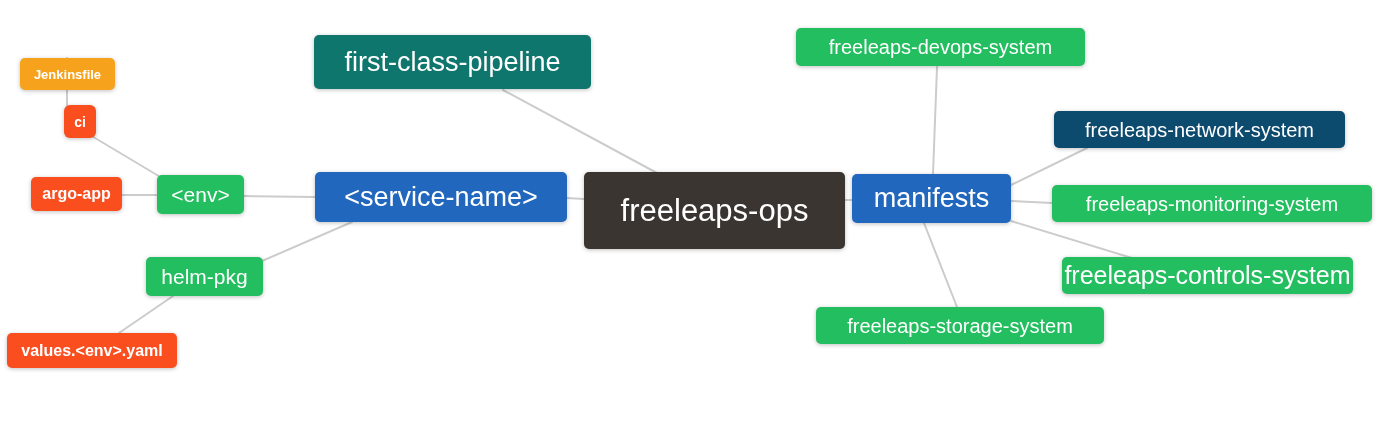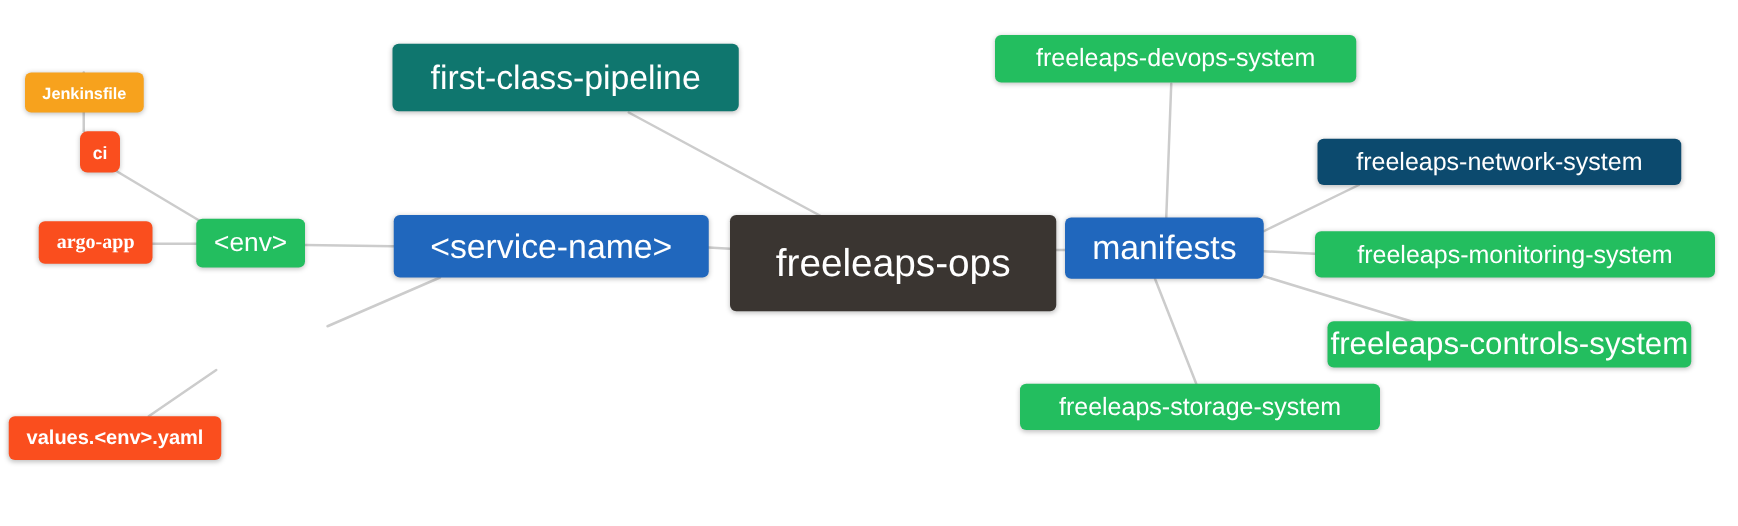--- a/index.html
+++ b/index.html
@@ -60,24 +60,25 @@
     <line class="edge" x1="1011" y1="185" x2="1087" y2="148"></line>
     <line class="edge" x1="1011" y1="201" x2="1052" y2="203"></line>
     <line class="edge" x1="1011" y1="221" x2="1132" y2="258"></line>
     <line class="edge" x1="924" y1="223" x2="957" y2="307"></line>
   </svg>
 
   <div class="node bold" style="left: 20px; top: 26px; width: 95px; height: 32px; font-size: 13px; background-color: rgb(247, 162, 29); margin-top: 32px;">Jenkinsfile</div>
 
   <div class="node bold" style="left: 64px; top: 105px; width: 32px; height: 33px; font-size: 14px; border-radius: 6px; background-color: rgb(250, 78, 30);">ci</div>
 
-  <div class="node bold" style="left: 31px; top: 177px; width: 91px; height: 34px; font-size: 16px; background-color: rgb(250, 78, 30); font-family: Liberation Serif, serif;">argo-app</div>
+  <div class="node bold" style="left: 31px; top: 177px; width: 91px; height: 34px; font-size: 16px; background-color: rgb(250, 78, 30);">argo-app</div>
 
   <div class="node" style="left: 157px; top: 175px; width: 87px; height: 39px; font-size: 21px; background-color: rgb(35, 190, 95);">&lt;env&gt;</div>
 
+  <div class="node" style="left: 146px; top: 257px; width: 117px; height: 39px; font-size: 21px; background-color: rgb(35, 190, 95);">helm-pkg</div>
 
   <div class="node bold" style="left: 7px; top: 333px; width: 170px; height: 35px; font-size: 16px; background-color: rgb(250, 78, 30);">values.&lt;env&gt;.yaml</div>
 
   <div class="node" style="left: 314px; top: 35px; width: 277px; height: 54px; font-size: 27px; background-color: #0f766e;">first-class-pipeline</div>
 
   <div class="node" style="left: 315px; top: 172px; width: 252px; height: 50px; font-size: 27px; background-color: rgb(32, 103, 189);">&lt;service-name&gt;</div>
 
   <div class="node" style="left: 584px; top: 172px; width: 261px; height: 77px; font-size: 31px; background-color: rgb(58, 53, 49);">freeleaps-ops</div>
 
   <div class="node" style="left: 852px; top: 174px; width: 159px; height: 49px; font-size: 27px; background-color: rgb(32, 103, 189);">manifests</div>

